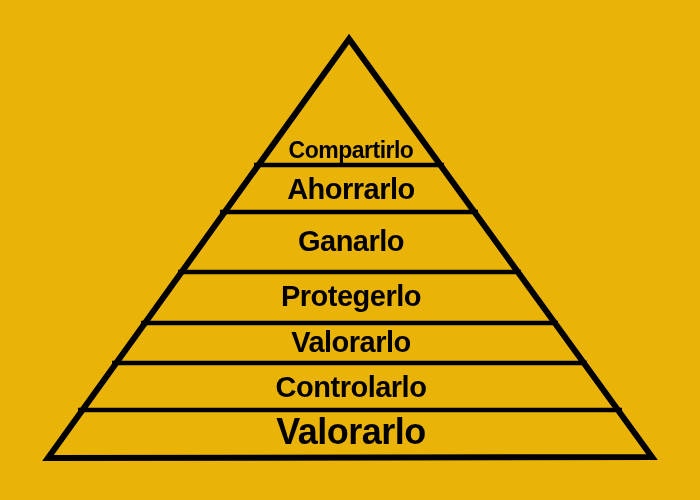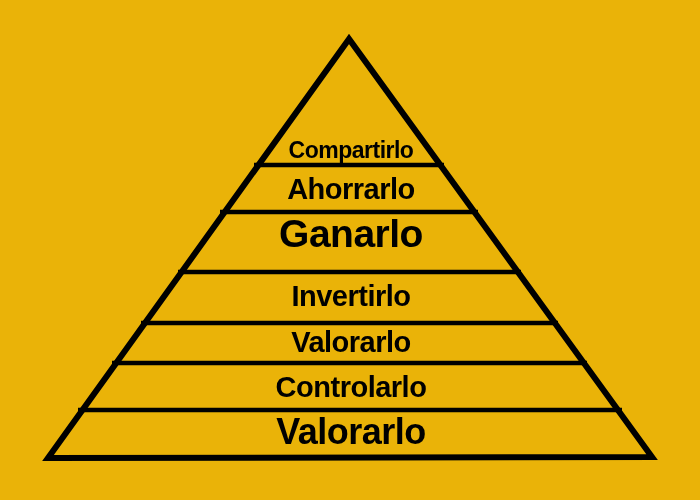--- a/index.html
+++ b/index.html
@@ -25,21 +25,21 @@
     left: 351px;
     transform: translate(-50%, -50%);
     font-weight: bold;
     color: #000000;
     white-space: nowrap;
     letter-spacing: -0.5px;
     line-height: 1;
   }
   .label-1 { top: 150px; font-size: 23px; }
   .label-2 { top: 189px; font-size: 29px; }
-  .label-3 { top: 233px; font-size: 39px; }
+  .label-3 { top: 241px; font-size: 29px; }
   .label-4 { top: 296px; font-size: 29px; }
   .label-5 { top: 342px; font-size: 29px; }
   .label-6 { top: 387px; font-size: 29px; }
   .label-7 { top: 432px; font-size: 36px; }
 </style>
 </head>
 <body>
 
 <div class="canvas">
 
@@ -51,18 +51,18 @@
     <line x1="141" y1="323" x2="558" y2="323" stroke="#000000" stroke-width="4.5"></line>
     <line x1="112" y1="363" x2="587" y2="363" stroke="#000000" stroke-width="4.5"></line>
     <line x1="78" y1="410" x2="622" y2="410" stroke="#000000" stroke-width="4.5"></line>
 
     <path d="M 349 39 L 48 458 L 652 457 Z" fill="none" stroke="#000000" stroke-width="6" stroke-linejoin="miter"></path>
   </svg>
 
   <div class="level-label label-1">Compartirlo</div>
   <div class="level-label label-2">Ahorrarlo</div>
   <div class="level-label label-3">Ganarlo</div>
-  <div class="level-label label-4">Invertirlo</div>
+  <div class="level-label label-4">Protegerlo</div>
   <div class="level-label label-5">Valorarlo</div>
   <div class="level-label label-6">Controlarlo</div>
   <div class="level-label label-7">Valorarlo</div>
 
 </div>
 
 </body></html>

